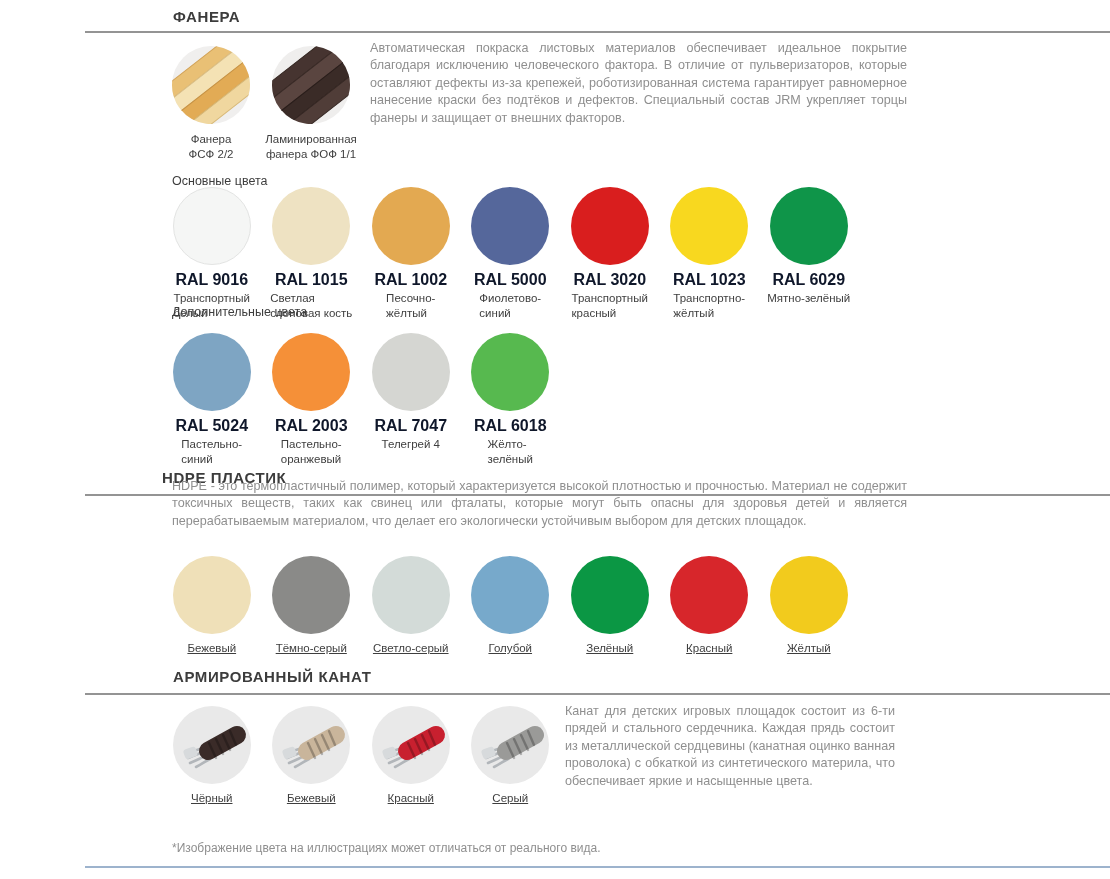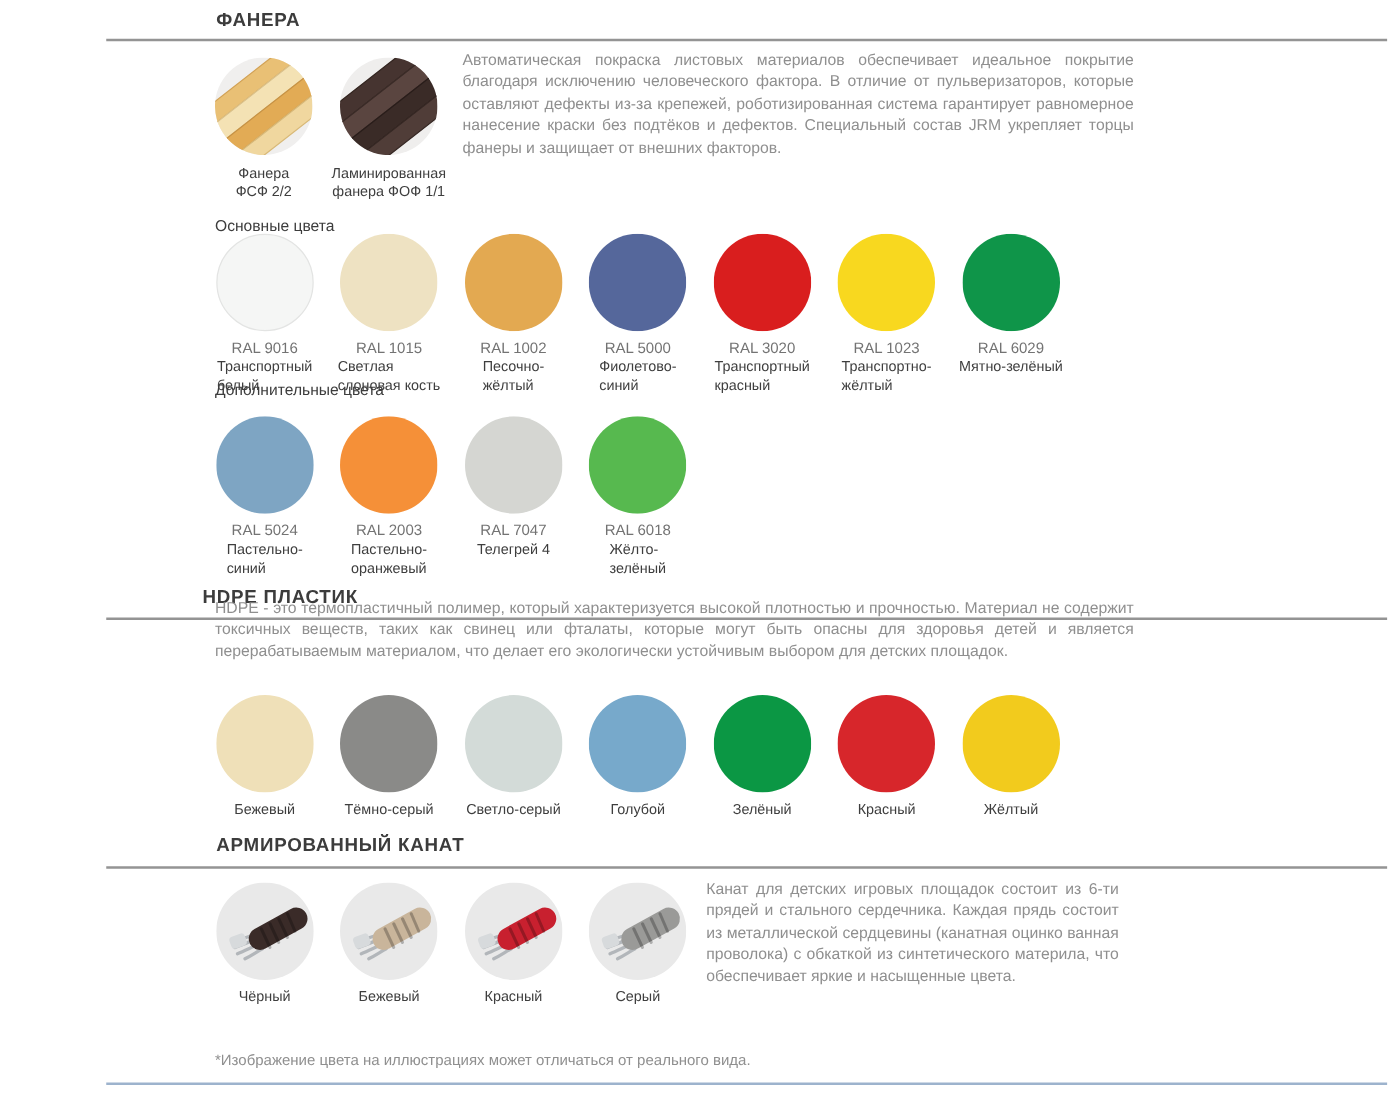--- a/index.html
+++ b/index.html
@@ -8,23 +8,23 @@
 
   .section-title{position:absolute;font-size:15px;font-weight:bold;color:#3c3c3c;letter-spacing:.6px;}
   .section-rule{position:absolute;left:85px;right:0;height:2px;background:#949494;}
   .sub-title{position:absolute;font-size:12.5px;color:#3d3d3d;}
 
   .para{position:absolute;font-size:12.6px;line-height:1.38;color:#8f8f8f;text-align:justify;}
 
   .row{position:absolute;display:flex;}
   .cell{width:99.5px;display:flex;flex-direction:column;align-items:center;flex:none;}
   .dot{width:78px;height:78px;border-radius:50%;border:1px solid transparent;box-sizing:border-box;flex:none;}
-  .code{margin-top:6px;font-weight:normal;font-size:12px;color:#737373;white-space:nowrap;}
+  .code{margin-top:6px;font-weight:bold;font-size:16px;color:#0f172a;white-space:nowrap;}
   .cname{font-size:11.5px;color:#3e3e3e;text-align:left;white-space:pre-line;line-height:1.3;margin-top:2px;}
-  .cell .cname.solo{margin-top:7px;}
+  .cell .cname.solo{margin-top:7px;text-decoration:underline;}
 
   .fig-label{font-size:11.5px;color:#3e3e3e;text-align:center;white-space:pre-line;line-height:1.3;margin-top:8px;}
 
   .footnote{position:absolute;font-size:12px;color:#8f8f8f;}
   .bottom-line{position:absolute;left:85px;right:0;top:866px;height:2px;background:#9db3cd;}
 
   svg{display:block;}
 </style>
 </head>
 <body>

